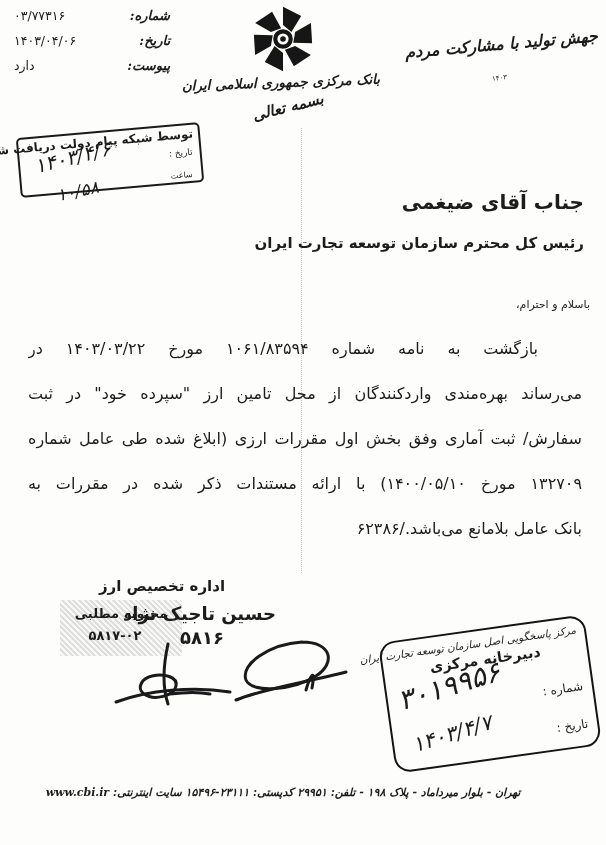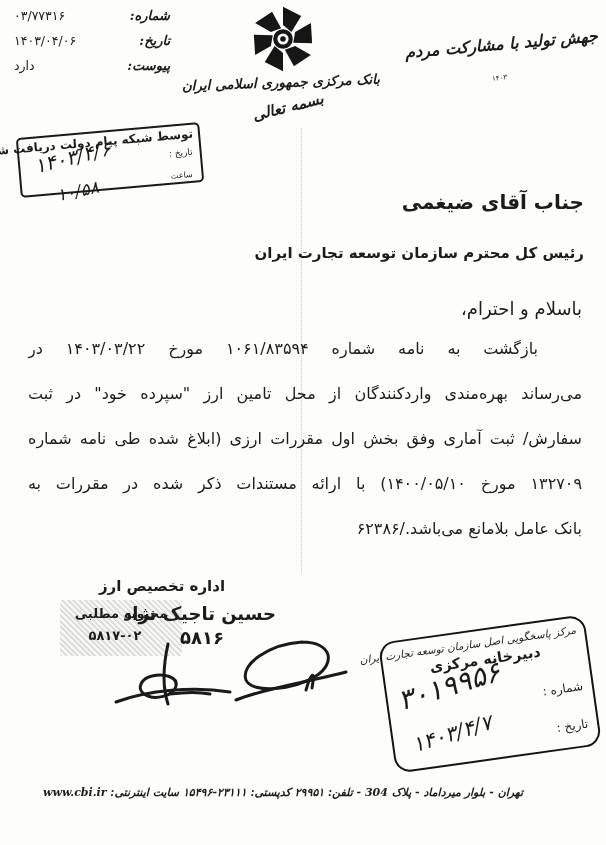--- a/index.html
+++ b/index.html
@@ -46,22 +46,22 @@
   }
   .rstamp-time-label { position:absolute; bottom:2px; right:9px; font-size:8px; }
   .rstamp-time-value {
     position:absolute; bottom:-10px; left:34px; font-size:17px; direction:ltr;
     font-family:"DejaVu Serif", serif; font-style:italic; transform:rotate(-7deg);
   }
   
   .fold { position:absolute; top:128px; left:301px; height:445px; width:0; border-left:1px dotted rgba(70,70,70,.28); }
   
   .recipient-name  { position:absolute; top:190px; right:22px; font-weight:bold; font-size:20px; }
-  .recipient-title { position:absolute; top:244px; right:22px; font-weight:bold; font-size:15px; }
-  .salutation { position:absolute; top:298px; right:24px; font-size:18px; }
+  .recipient-title { position:absolute; top:234px; right:22px; font-weight:bold; font-size:15px; }
+  .salutation { position:absolute; top:298px; right:16px; font-size:11px; }
   .body { position:absolute; top:332px; left:28px; right:24px; font-size:16px; }
   .bline { height:45px; line-height:34px; overflow:hidden; text-align:justify; text-align-last:justify; }
   .bline.first { padding-right:44px; }
   .bline.last  { text-align:right; text-align-last:right; }
   
   .dept { position:absolute; top:577px; left:88px; width:148px; text-align:center; font-weight:bold; font-size:15px; }
   .smudge {
     position:absolute; top:600px; left:60px; width:122px; height:56px;
     background:repeating-linear-gradient(45deg, rgba(0,0,0,.12) 0 2px, rgba(0,0,0,.02) 2px 4px);
     border-radius:2px;
@@ -156,21 +156,21 @@
 
   <div class="fold"></div>
 
   <div class="recipient-name">جناب آقای ضیغمی</div>
   <div class="recipient-title">رئیس کل محترم سازمان توسعه تجارت ایران</div>
 
   <div class="salutation">باسلام و احترام،</div>
   <div class="body">
     <div class="bline first">بازگشت به نامه شماره ۱۰۶۱/۸۳۵۹۴ مورخ ۱۴۰۳/۰۳/۲۲ در</div>
     <div class="bline">می‌رساند بهره‌مندی واردکنندگان از محل تامین ارز "سپرده خود" در ثبت</div>
-    <div class="bline">سفارش/ ثبت آماری وفق بخش اول مقررات ارزی (ابلاغ شده طی نامه شماره</div>
+    <div class="bline">سفارش/ ثبت آماری وفق بخش اول مقررات ارزی (ابلاغ شده طی عامل شماره</div>
     <div class="bline">۱۳۲۷۰۹ مورخ ۱۴۰۰/۰۵/۱۰) با ارائه مستندات ذکر شده در مقررات به</div>
     <div class="bline last">بانک عامل بلامانع می‌باشد./۶۲۳۸۶</div>
   </div>
 
   <div class="dept">اداره تخصیص ارز</div>
   <div class="smudge"></div>
   <div class="signer1-name">حسین تاجیک نژاد</div>
   <div class="signer1-code">۵۸۱۶</div>
   <div class="signer2-name">محبوبه مطلبی</div>
   <div class="signer2-code">۵۸۱۷-۰۲</div>
@@ -193,15 +193,15 @@
 
   <div class="sstamp">
     <div class="sstamp-org">مرکز پاسخگویی اصل سازمان توسعه تجارت ایران</div>
     <div class="sstamp-office">دبیرخانه مرکزی</div>
     <span class="sstamp-num-label">شماره :</span>
     <span class="sstamp-num-value">۳۰۱۹۹۵۶</span>
     <span class="sstamp-date-label">تاریخ :</span>
     <span class="sstamp-date-value">۱۴۰۳/۴/۷</span>
   </div>
 
-  <div class="footer">تهران - بلوار میرداماد - پلاک 304 - تلفن: ۲۹۹۵۱ کدپستی: ۲۳۱۱۱-۱۵۴۹۶ سایت اینترنتی: www.cbi.ir</div>
+  <div class="footer">تهران - بلوار میرداماد - پلاک ۱۹۸ - تلفن: ۲۹۹۵۱ کدپستی: ۲۳۱۱۱-۱۵۴۹۶ سایت اینترنتی: www.cbi.ir</div>
 
 </div>
 
 </body></html>

